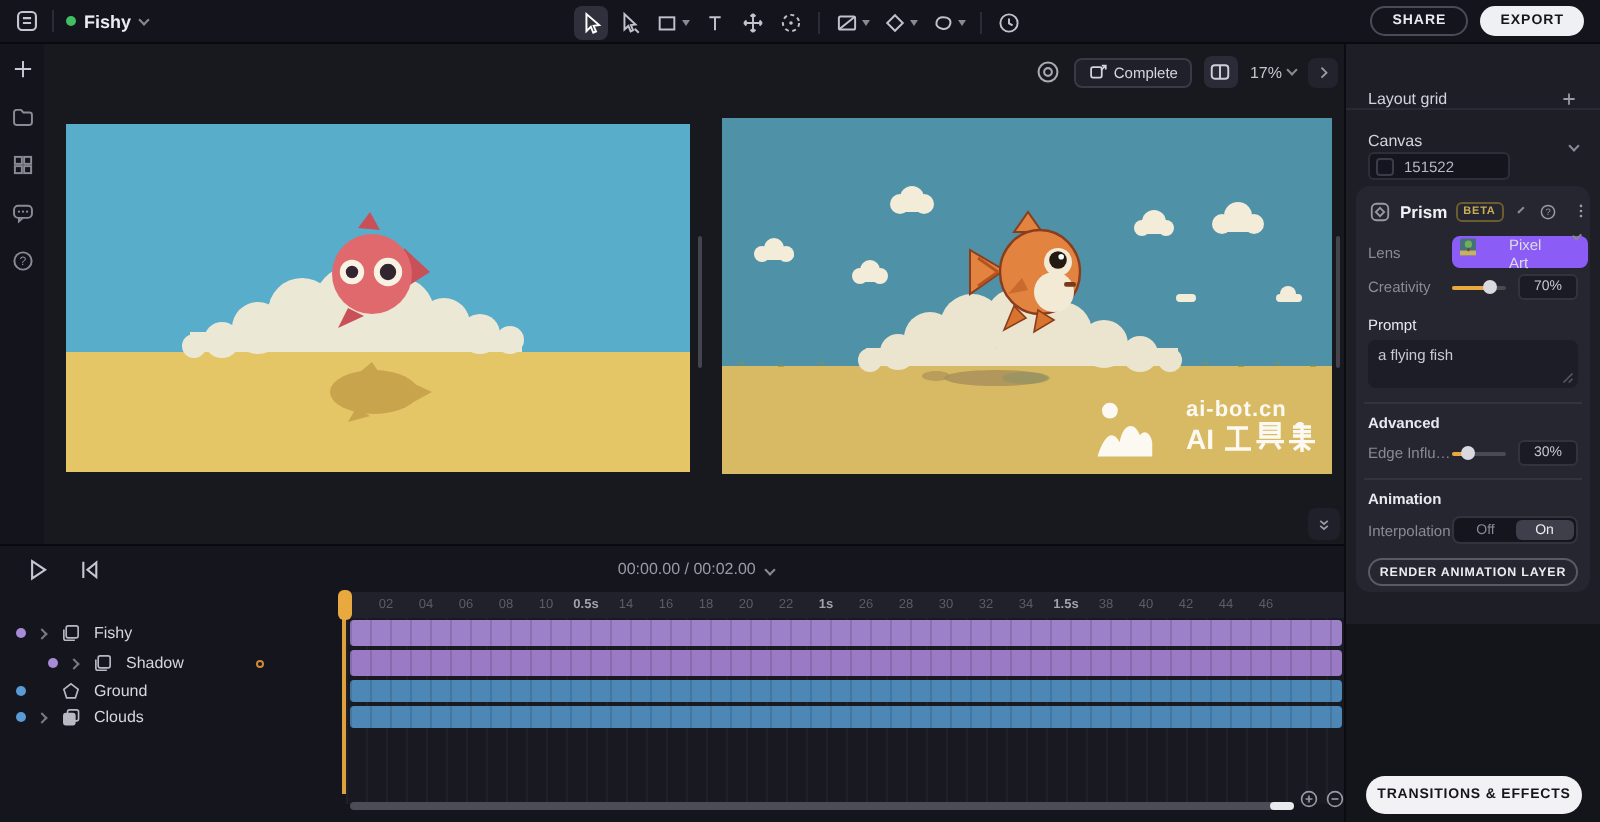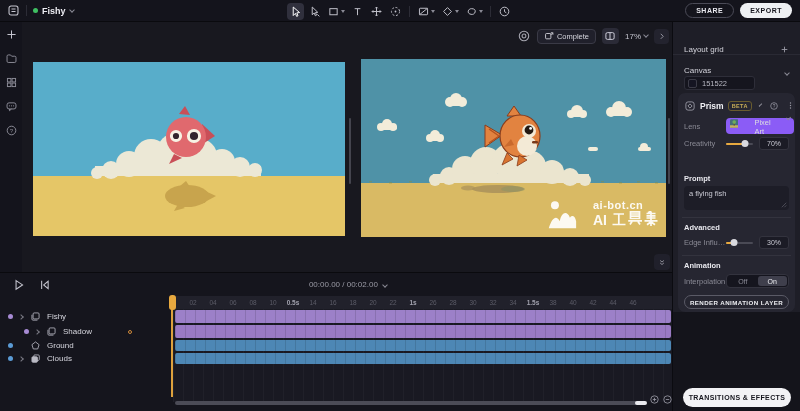--- a/index.html
+++ b/index.html
@@ -67,21 +67,21 @@
 .fr-edge{margin-top:4px}
 .fr-seed{margin-top:3px}
 .fr-interp{margin-top:4px}
 .f-label{font-size:7.5px;color:#8a8a95;width:42px;white-space:nowrap;overflow:hidden;text-overflow:ellipsis;flex:none}
 .lens-dd{margin-left:auto;width:68px;height:16px;background:#8b5cf6;border-radius:4px;display:flex;align-items:flex-start;gap:16px;padding:0 4px}
 .lens-name{font-size:7.5px;color:#dcdce2;flex:1}
 .slider{margin-left:auto;width:32px;height:2px;background:#4a4a55;border-radius:1px;position:relative;margin-right:6px}
 .slider .fill{position:absolute;left:0;top:0;height:2px;background:var(--accent-orange,#e8a93f);border-radius:1px}
 .slider .knob{position:absolute;top:-2.5px;width:7px;height:7px;border-radius:50%;background:#d9d9df;transform:translateX(-50%)}
 .val-box{width:30px;height:13px;background:#1b1b25;border:1px solid #33333e;border-radius:3px;display:flex;align-items:center;justify-content:center;font-size:7px;color:#c8c8d2;flex:none}
-.prompt-label{font-size:7.5px;font-weight:bold;color:#e8e8ee;margin-top:24px}
+.prompt-label{font-size:7.5px;font-weight:normal;color:#e8e8ee;margin-top:8px}
 .prompt-box{margin-top:3px;height:24px;background:#1d1d27;border-radius:4px;padding:3px 5px;font-size:7.5px;color:#c9c9d3;position:relative}
 .resize-handle{position:absolute;right:2px;bottom:2px;color:#5a5a66}
 .section-divider{height:1px;background:#33333e;margin:7px -2px 0}
 .section-divider.d2{margin-top:6px}
 .section-label{font-size:7.5px;font-weight:bold;color:#e8e8ee;margin-top:5px}
 .seed-input{margin-left:auto;width:68px;height:14px;background:#1b1b25;border:1px solid #33333e;border-radius:3px;display:flex;align-items:center;padding:0 4px;font-size:7px;color:#c8c8d2}
 .shuffle{margin-left:auto;color:#8a8a95}
 .seg{margin-left:auto;width:68px;height:14px;background:#15151e;border:1px solid #33333e;border-radius:4px;display:flex;padding:1px}
 .seg .opt{flex:1;display:flex;align-items:center;justify-content:center;font-size:7px;color:#8a8a95}
 .seg .opt.on{background:#3f3f4c;border-radius:3px;color:#ecedf1}

